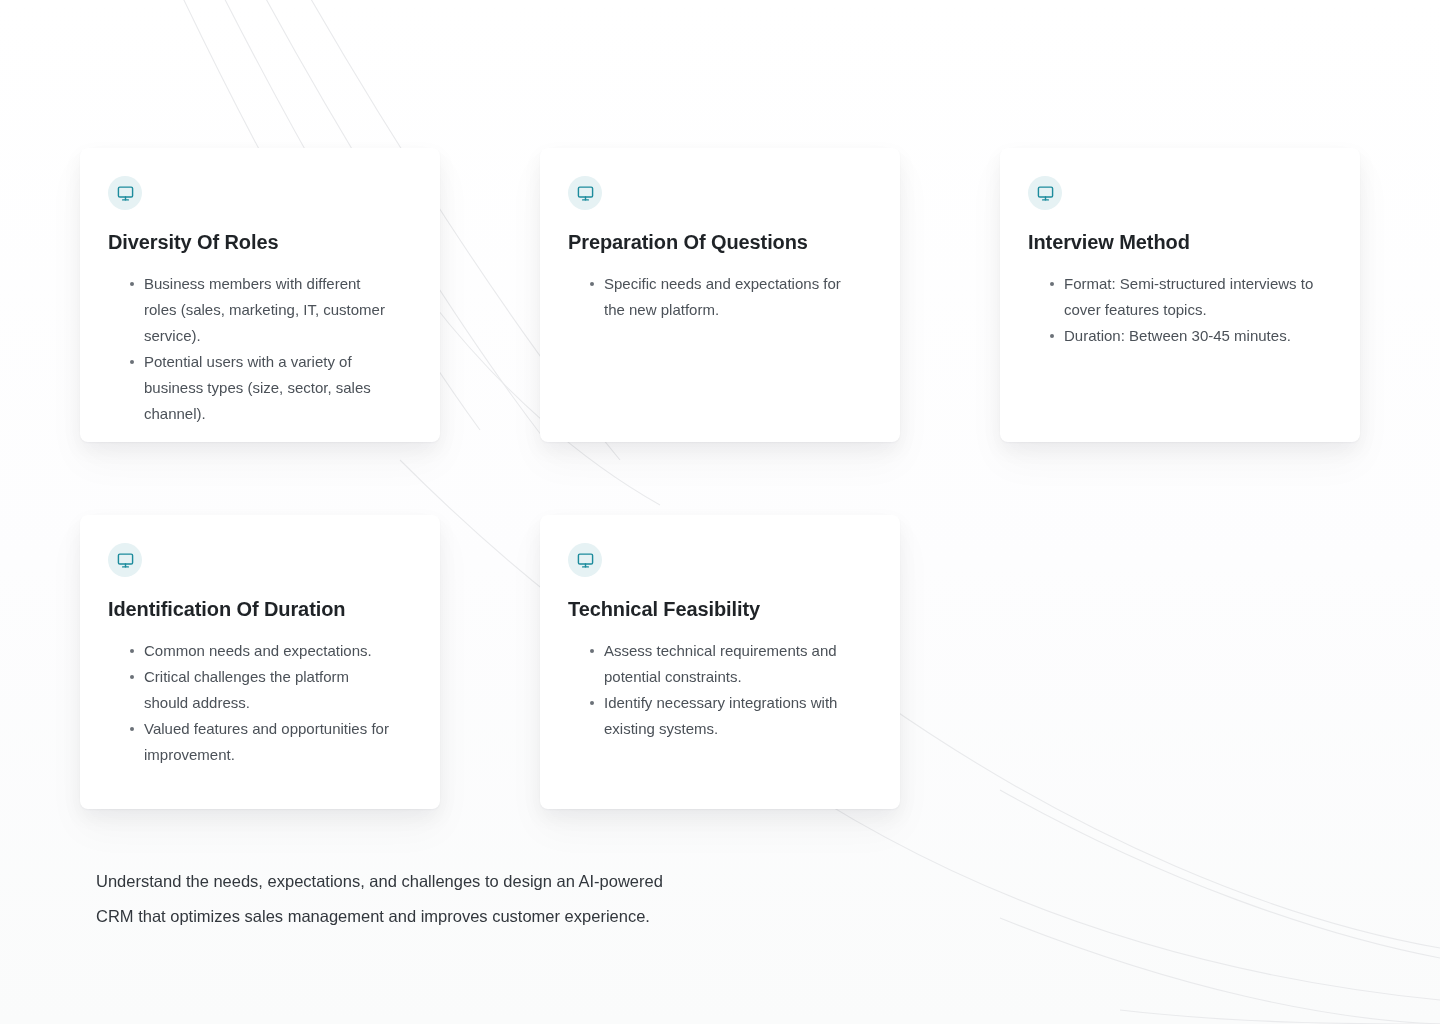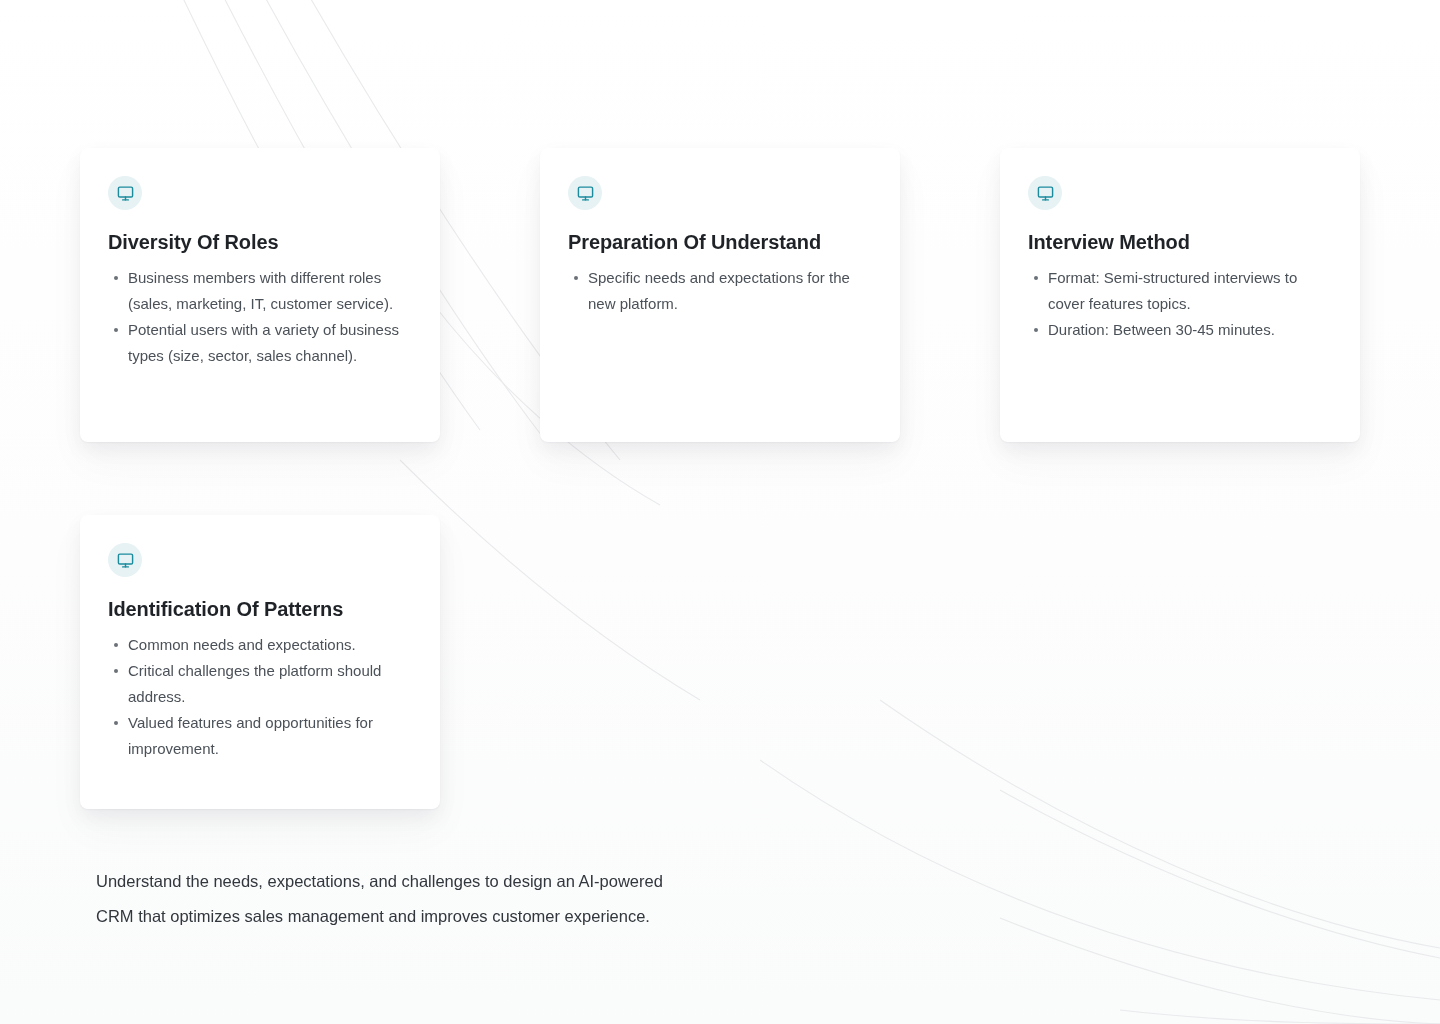--- a/index.html
+++ b/index.html
@@ -84,21 +84,21 @@
   .card-title {
     font-size: 20px;
     line-height: 26px;
     font-weight: 700;
     color: #1f2327;
     letter-spacing: -0.1px;
     margin: 0 0 10px 0;
   }
 
   .card-list {
-    margin: 0;
+    margin: 16px;
     padding: 0 0 0 20px;
     list-style: none;
   }
   .card-list li {
     position: relative;
     font-size: 15px;
     line-height: 26px;
     color: #4b5158;
     margin: 0;
     padding: 0;
@@ -169,21 +169,21 @@
     </div>
 
     <div class="card">
       <div class="card-icon-wrap">
         <svg width="17" height="17" viewBox="0 0 24 24" fill="none" stroke="#1c8b9c" stroke-width="2" stroke-linecap="round" stroke-linejoin="round">
           <rect x="2" y="3" width="20" height="14" rx="2" ry="2"></rect>
           <line x1="8" y1="21" x2="16" y2="21"></line>
           <line x1="12" y1="17" x2="12" y2="21"></line>
         </svg>
       </div>
-      <h3 class="card-title">Preparation Of Understand</h3>
+      <h3 class="card-title">Preparation Of Questions</h3>
       <ul class="card-list">
         <li>Specific needs and expectations for the new platform.</li>
       </ul>
     </div>
 
     <div class="card">
       <div class="card-icon-wrap">
         <svg width="17" height="17" viewBox="0 0 24 24" fill="none" stroke="#1c8b9c" stroke-width="2" stroke-linecap="round" stroke-linejoin="round">
           <rect x="2" y="3" width="20" height="14" rx="2" ry="2"></rect>
           <line x1="8" y1="21" x2="16" y2="21"></line>
@@ -198,28 +198,42 @@
     </div>
 
     <div class="card">
       <div class="card-icon-wrap">
         <svg width="17" height="17" viewBox="0 0 24 24" fill="none" stroke="#1c8b9c" stroke-width="2" stroke-linecap="round" stroke-linejoin="round">
           <rect x="2" y="3" width="20" height="14" rx="2" ry="2"></rect>
           <line x1="8" y1="21" x2="16" y2="21"></line>
           <line x1="12" y1="17" x2="12" y2="21"></line>
         </svg>
       </div>
-      <h3 class="card-title">Identification Of Patterns</h3>
+      <h3 class="card-title">Identification Of Duration</h3>
       <ul class="card-list">
         <li>Common needs and expectations.</li>
         <li>Critical challenges the platform should address.</li>
         <li>Valued features and opportunities for improvement.</li>
       </ul>
     </div>
 
+    <div class="card">
+      <div class="card-icon-wrap">
+        <svg width="17" height="17" viewBox="0 0 24 24" fill="none" stroke="#1c8b9c" stroke-width="2" stroke-linecap="round" stroke-linejoin="round">
+          <rect x="2" y="3" width="20" height="14" rx="2" ry="2"></rect>
+          <line x1="8" y1="21" x2="16" y2="21"></line>
+          <line x1="12" y1="17" x2="12" y2="21"></line>
+        </svg>
+      </div>
+      <h3 class="card-title">Technical Feasibility</h3>
+      <ul class="card-list">
+        <li>Assess technical requirements and potential constraints.</li>
+        <li>Identify necessary integrations with existing systems.</li>
+      </ul>
+    </div>
 
 
   </div>
 
   <div class="footer-note">
     <div>Understand the needs, expectations, and challenges to design an AI-powered</div>
     <div>CRM that optimizes sales management and improves customer experience.</div>
   </div>
 
 </div>

